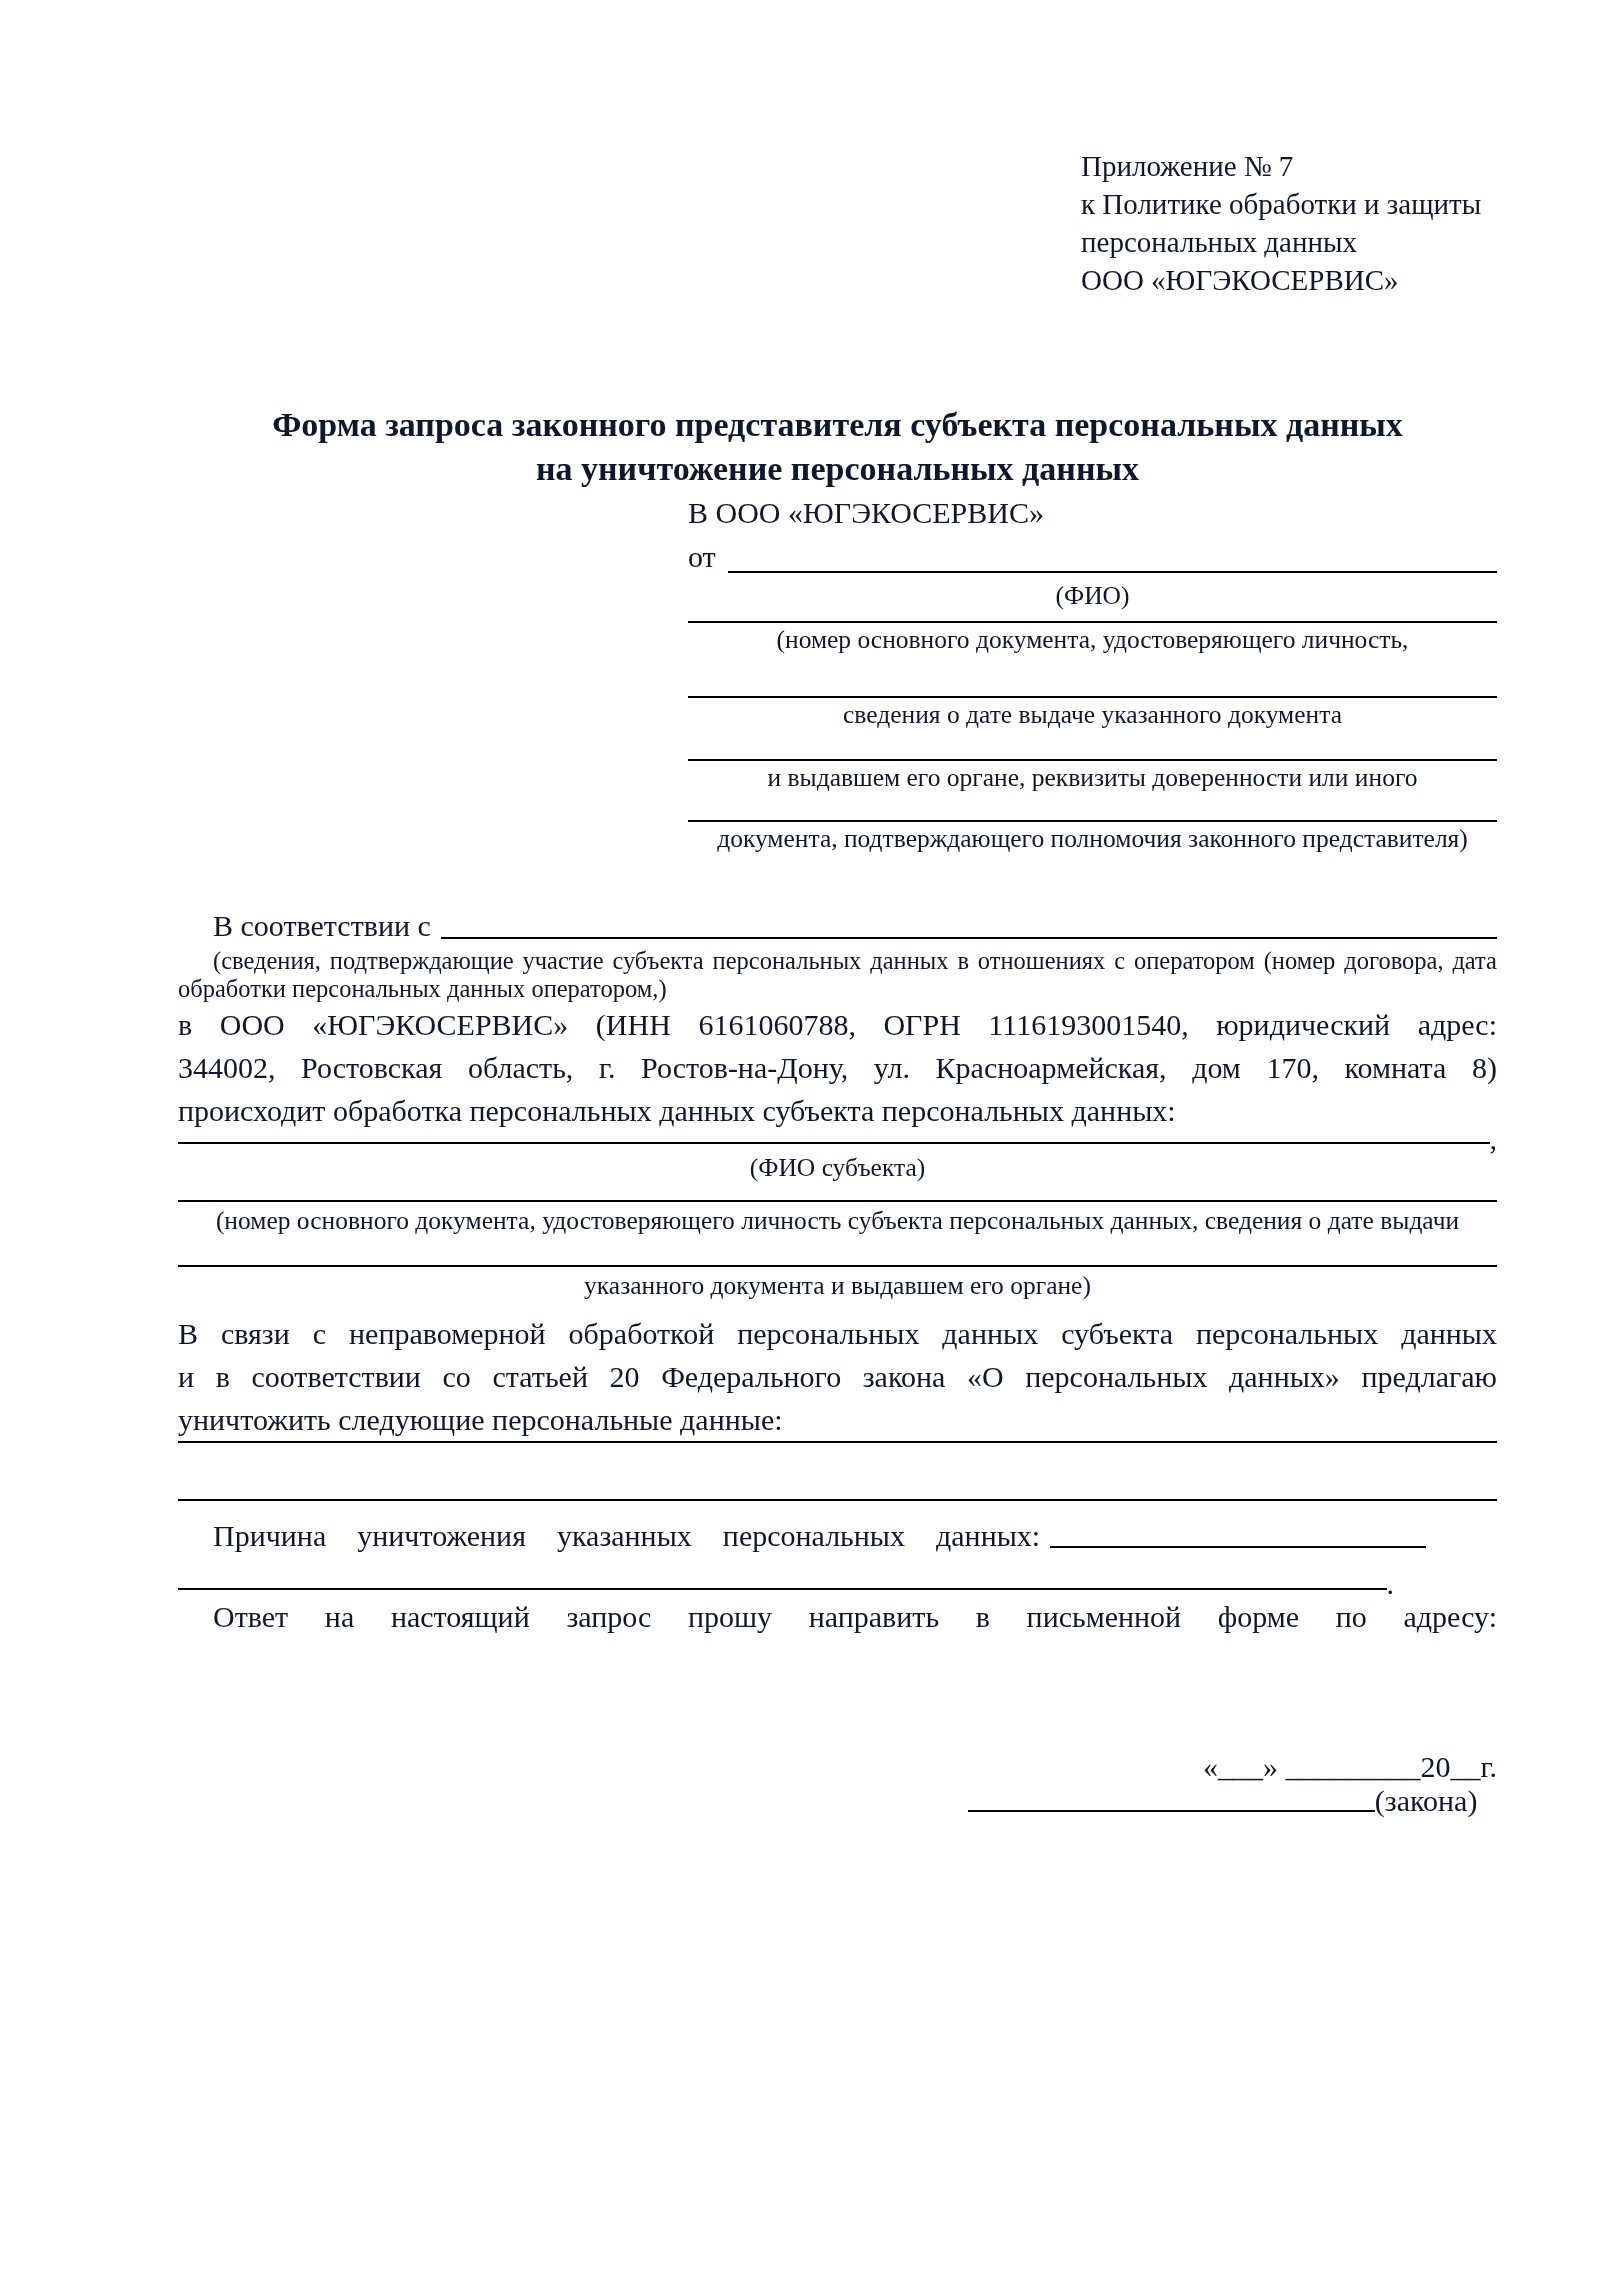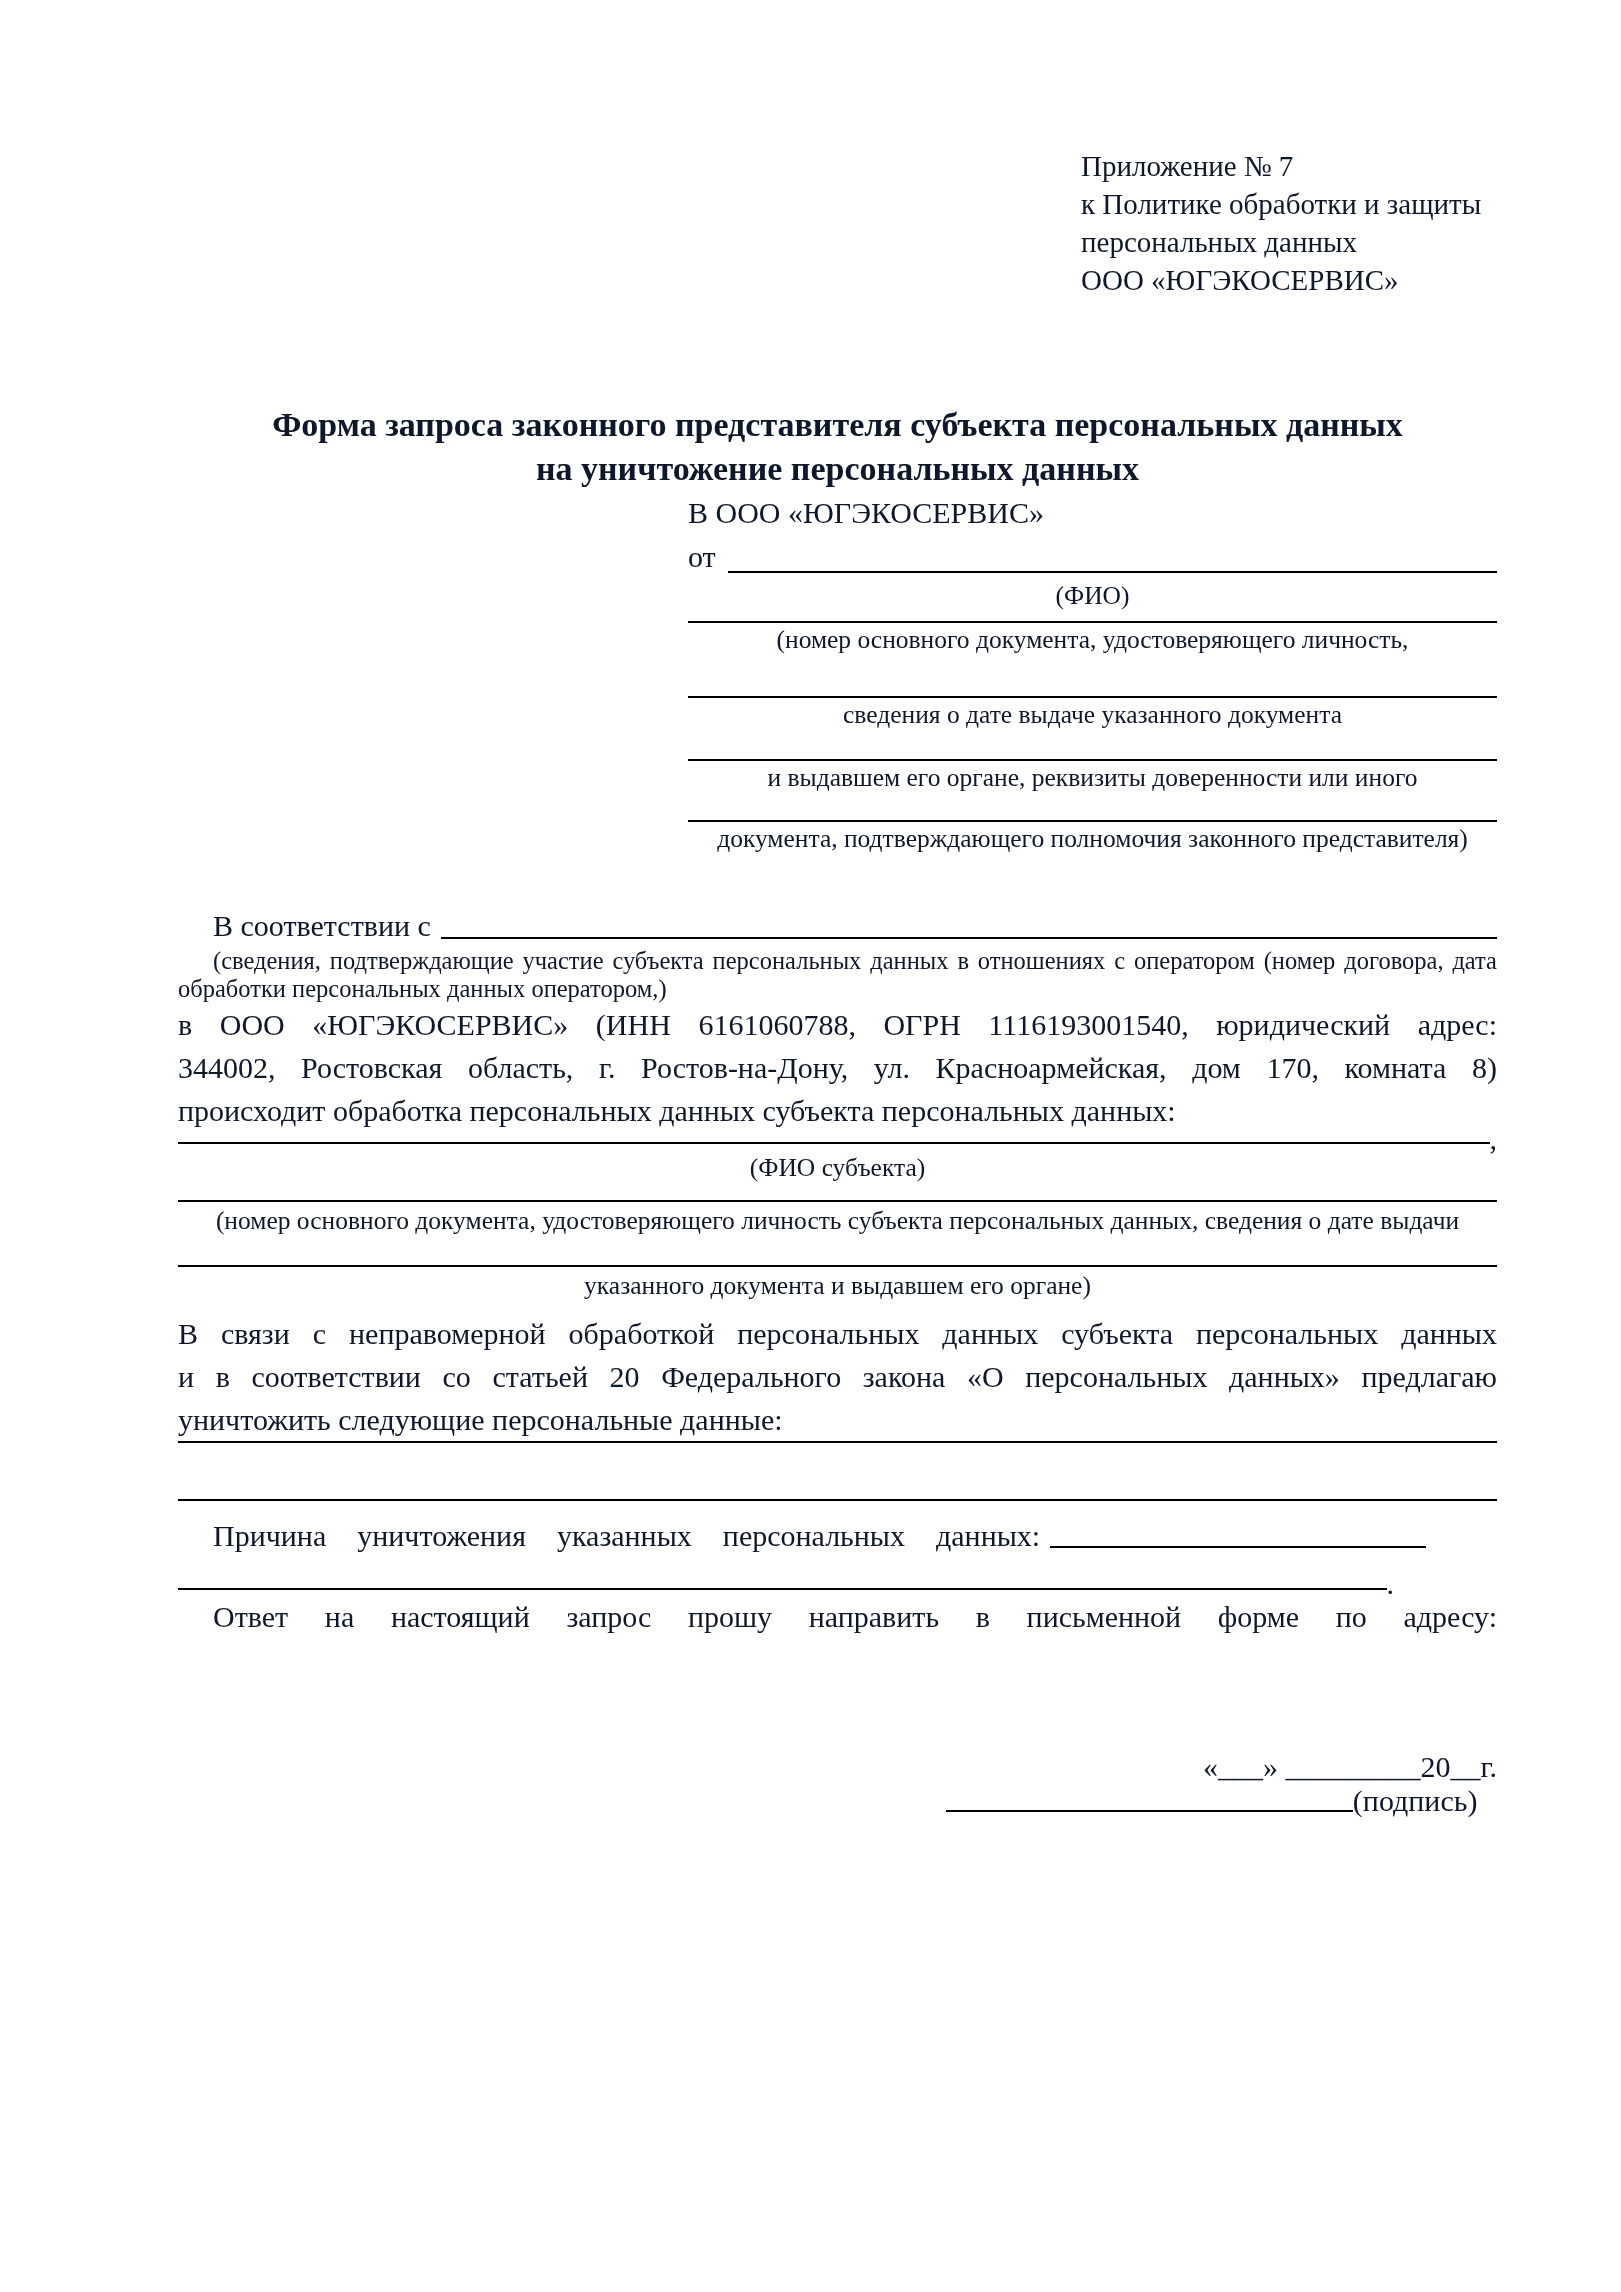--- a/index.html
+++ b/index.html
@@ -158,19 +158,19 @@
 
     <div class="row tail-row">
       <span class="fill fixed-fill"></span>
       <span>в предусмотренный законом срок.</span>
     </div>
 
     <div class="footer">
       <div class="date">«___» _________20__г.</div>
       <div class="sig">
         <span class="sig-fill"></span>
-        <span>(подпись)</span>
+        <span>(закона)</span>
       </div>
     </div>
 
   </div>
 </div>
 
 
 </body></html>

